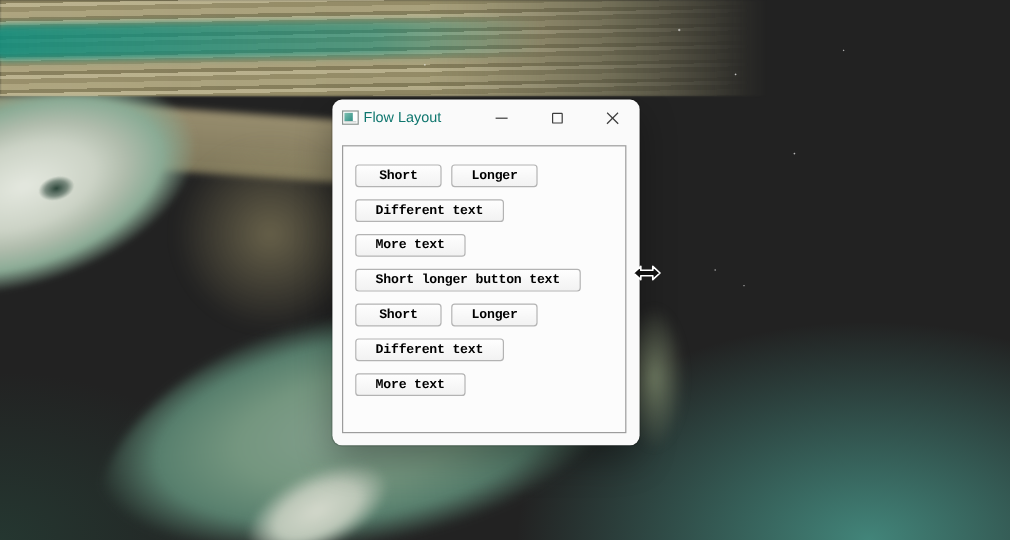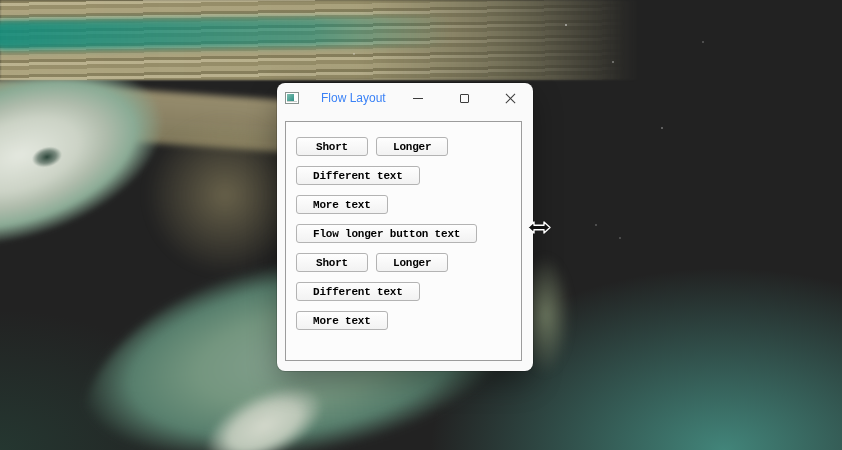--- a/index.html
+++ b/index.html
@@ -64,21 +64,21 @@
   
   .app-window{position:absolute;left:277px;top:83px;width:256px;height:288px;
     background:#fafafa;border-radius:8px;
     box-shadow:0 0 0 1px rgba(0,0,0,.14),0 12px 30px rgba(0,0,0,.32);}
   .titlebar{height:30px;display:flex;align-items:center;}
   .app-icon{width:14px;height:12px;margin-left:8px;background:#fff;
     border:1px solid #8a9490;box-sizing:border-box;position:relative;}
   .app-icon .pane{position:absolute;left:1px;top:1px;width:7px;height:7px;
     background:linear-gradient(135deg,#7fc0b2,#2e8f84);}
   .app-icon .bar{position:absolute;left:1px;bottom:1px;right:1px;height:1px;background:#c9cfcc;}
-  .win-title{margin-left:22px;font-size:12px;color:#3b82f6;}
+  .win-title{margin-left:4px;font-size:12px;color:#0f766e;}
   .captions{margin-left:auto;display:flex;height:30px;}
   .cap-btn{width:46px;height:30px;display:flex;align-items:center;justify-content:center;
     background:transparent;border:none;padding:0;cursor:default;}
   .glyph-min{width:10px;height:1px;background:#3c3c3c;}
   .glyph-max{width:9px;height:9px;border:1px solid #3c3c3c;border-radius:1px;box-sizing:border-box;}
   .glyph-close{position:relative;width:11px;height:11px;}
   .glyph-close::before,.glyph-close::after{content:"";position:absolute;left:-1px;top:5px;
     width:13px;height:1.2px;background:#3c3c3c;}
   .glyph-close::before{transform:rotate(45deg);}
   .glyph-close::after{transform:rotate(-45deg);}
@@ -134,21 +134,21 @@
           <span class="glyph-close"></span>
         </button>
       </div>
     </div>
     <div class="content-frame">
       <div class="flow">
           <button class="flow-btn">Short</button>
           <button class="flow-btn">Longer</button>
           <button class="flow-btn">Different text</button>
           <button class="flow-btn">More text</button>
-          <button class="flow-btn">Flow longer button text</button>
+          <button class="flow-btn">Short longer button text</button>
           <button class="flow-btn">Short</button>
           <button class="flow-btn">Longer</button>
           <button class="flow-btn">Different text</button>
           <button class="flow-btn">More text</button>
         </div>
     </div>
   </div>
 
   <div class="cursor">
     <svg width="26" height="15" viewBox="0 0 26 15">

